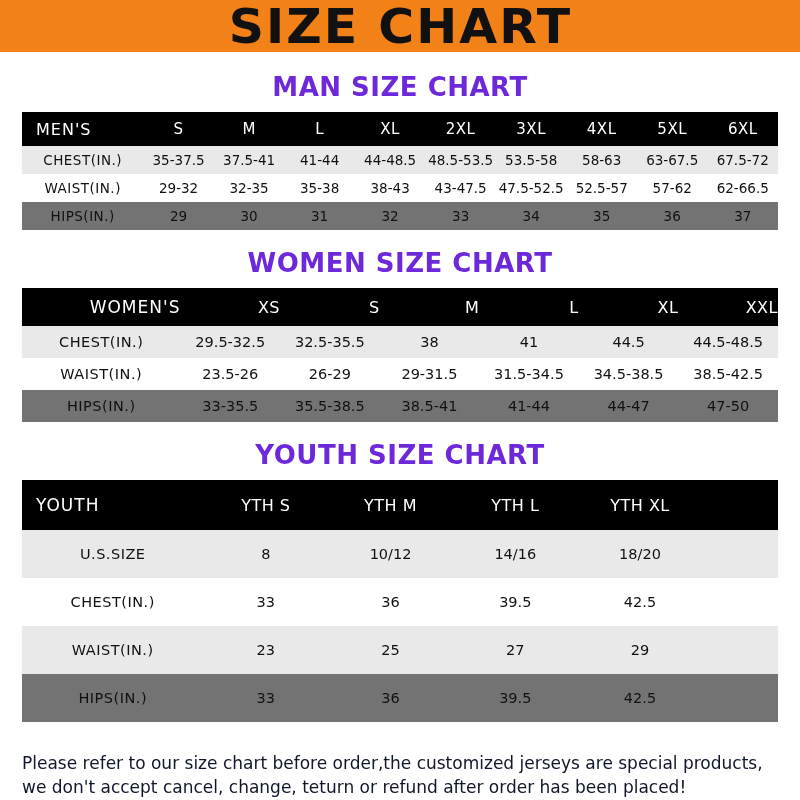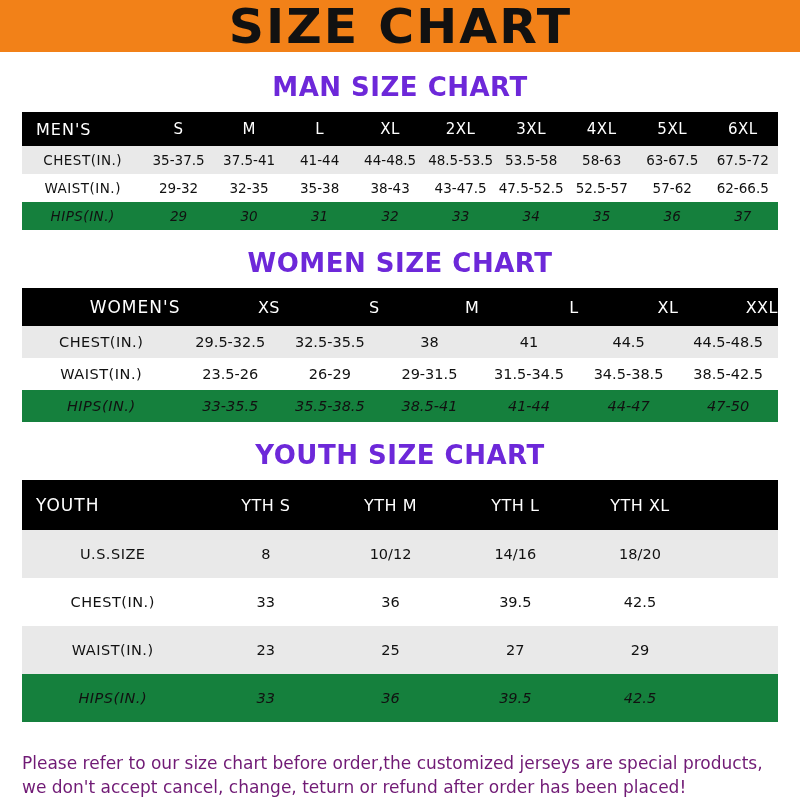--- a/index.html
+++ b/index.html
@@ -86,34 +86,34 @@
     color: #111111;
   }
   .data-row td.rowlabel {
     font-size: 13.5px;
     letter-spacing: 0.5px;
     color: #111111;
     margin-left: 7px;
   }
   .band-light { background: #e9e9e9; }
   .band-white { background: #ffffff; }
-  .band-gray  { background: #15803d; font-style: italic; }
+  .band-gray  { background: #737373; }
 
   
   .t-women .hdr-row td { height: 38px; font-size: 16px; text-align: right; }
   .t-women .hdr-row td.rowlabel { font-size: 17px; }
   .t-women .data-row td { height: 32px; font-size: 14.5px; }
   .t-youth .hdr-row td { height: 50px; font-size: 16px; }
   .t-youth .hdr-row td.rowlabel { font-size: 17px; }
   .t-youth .data-row td { height: 48px; font-size: 14.5px; }
 
   
   .note {
     padding: 10px 30px 0 22px;
-    color: #701a75;
+    color: #0f172a;
     font-size: 17px;
     line-height: 1.45;
     text-align: left;
   }
   .note div { white-space: nowrap; }
 </style>
 </head>
 <body>
 
 <div class="page">

